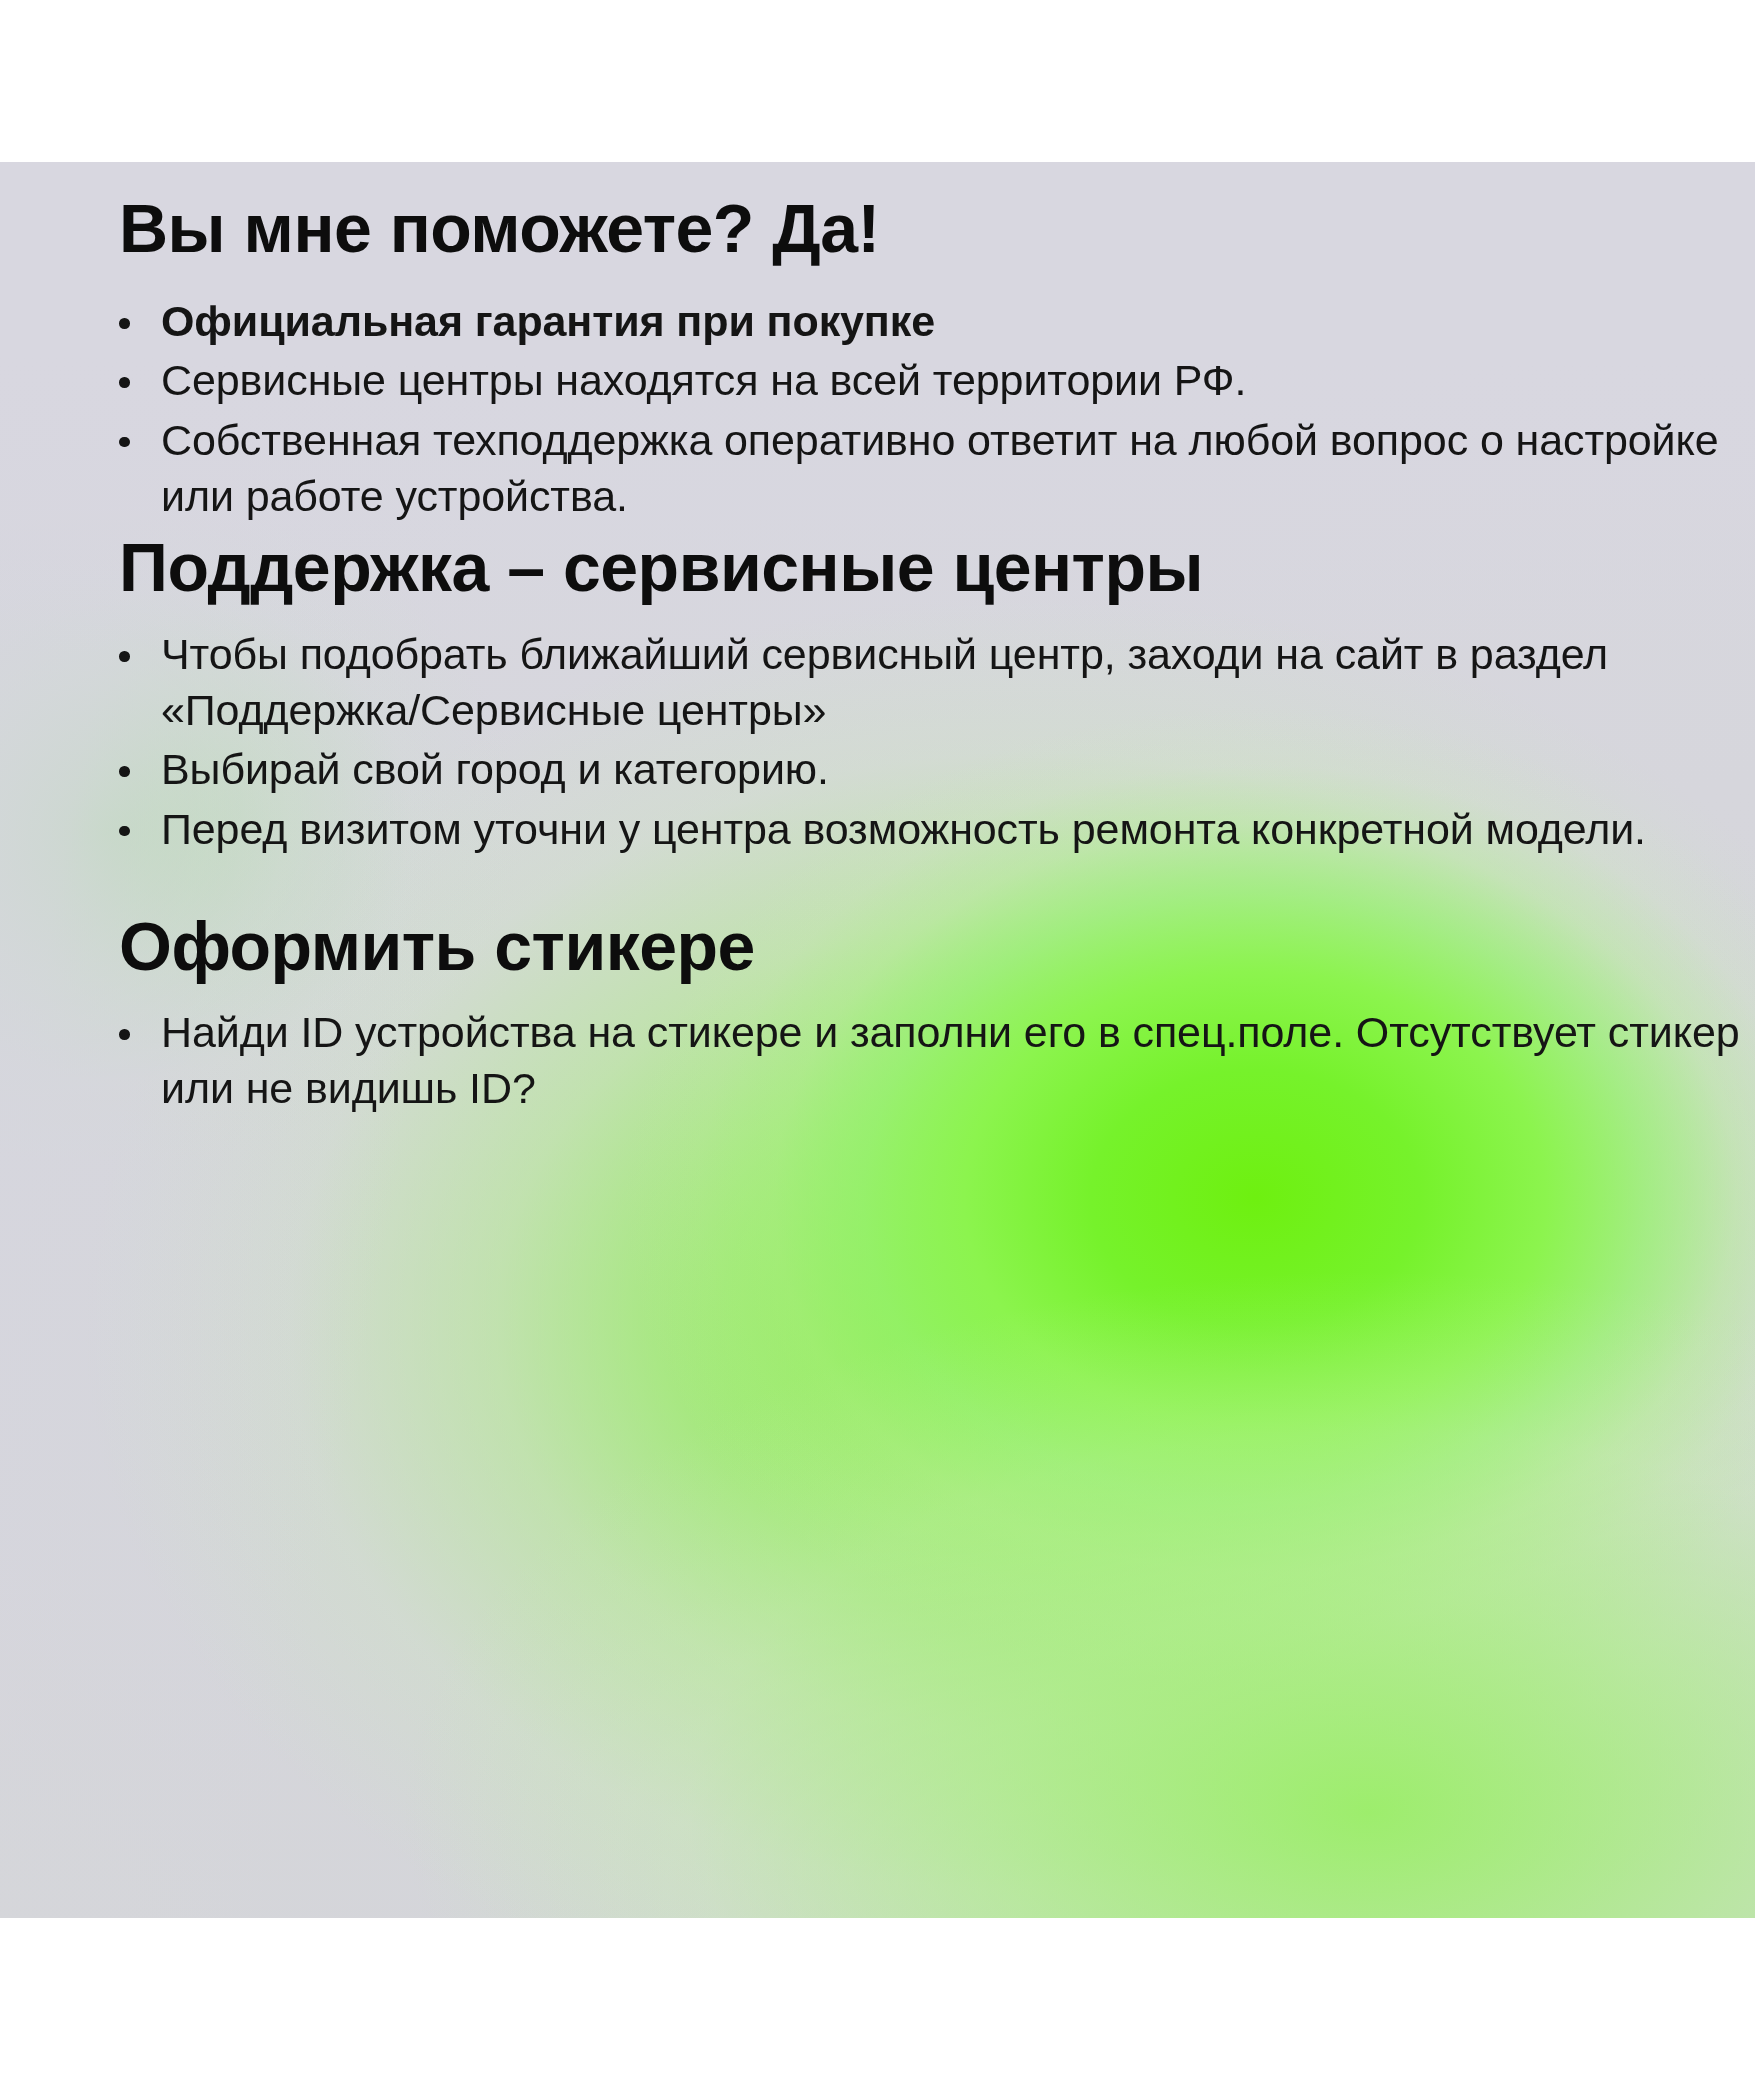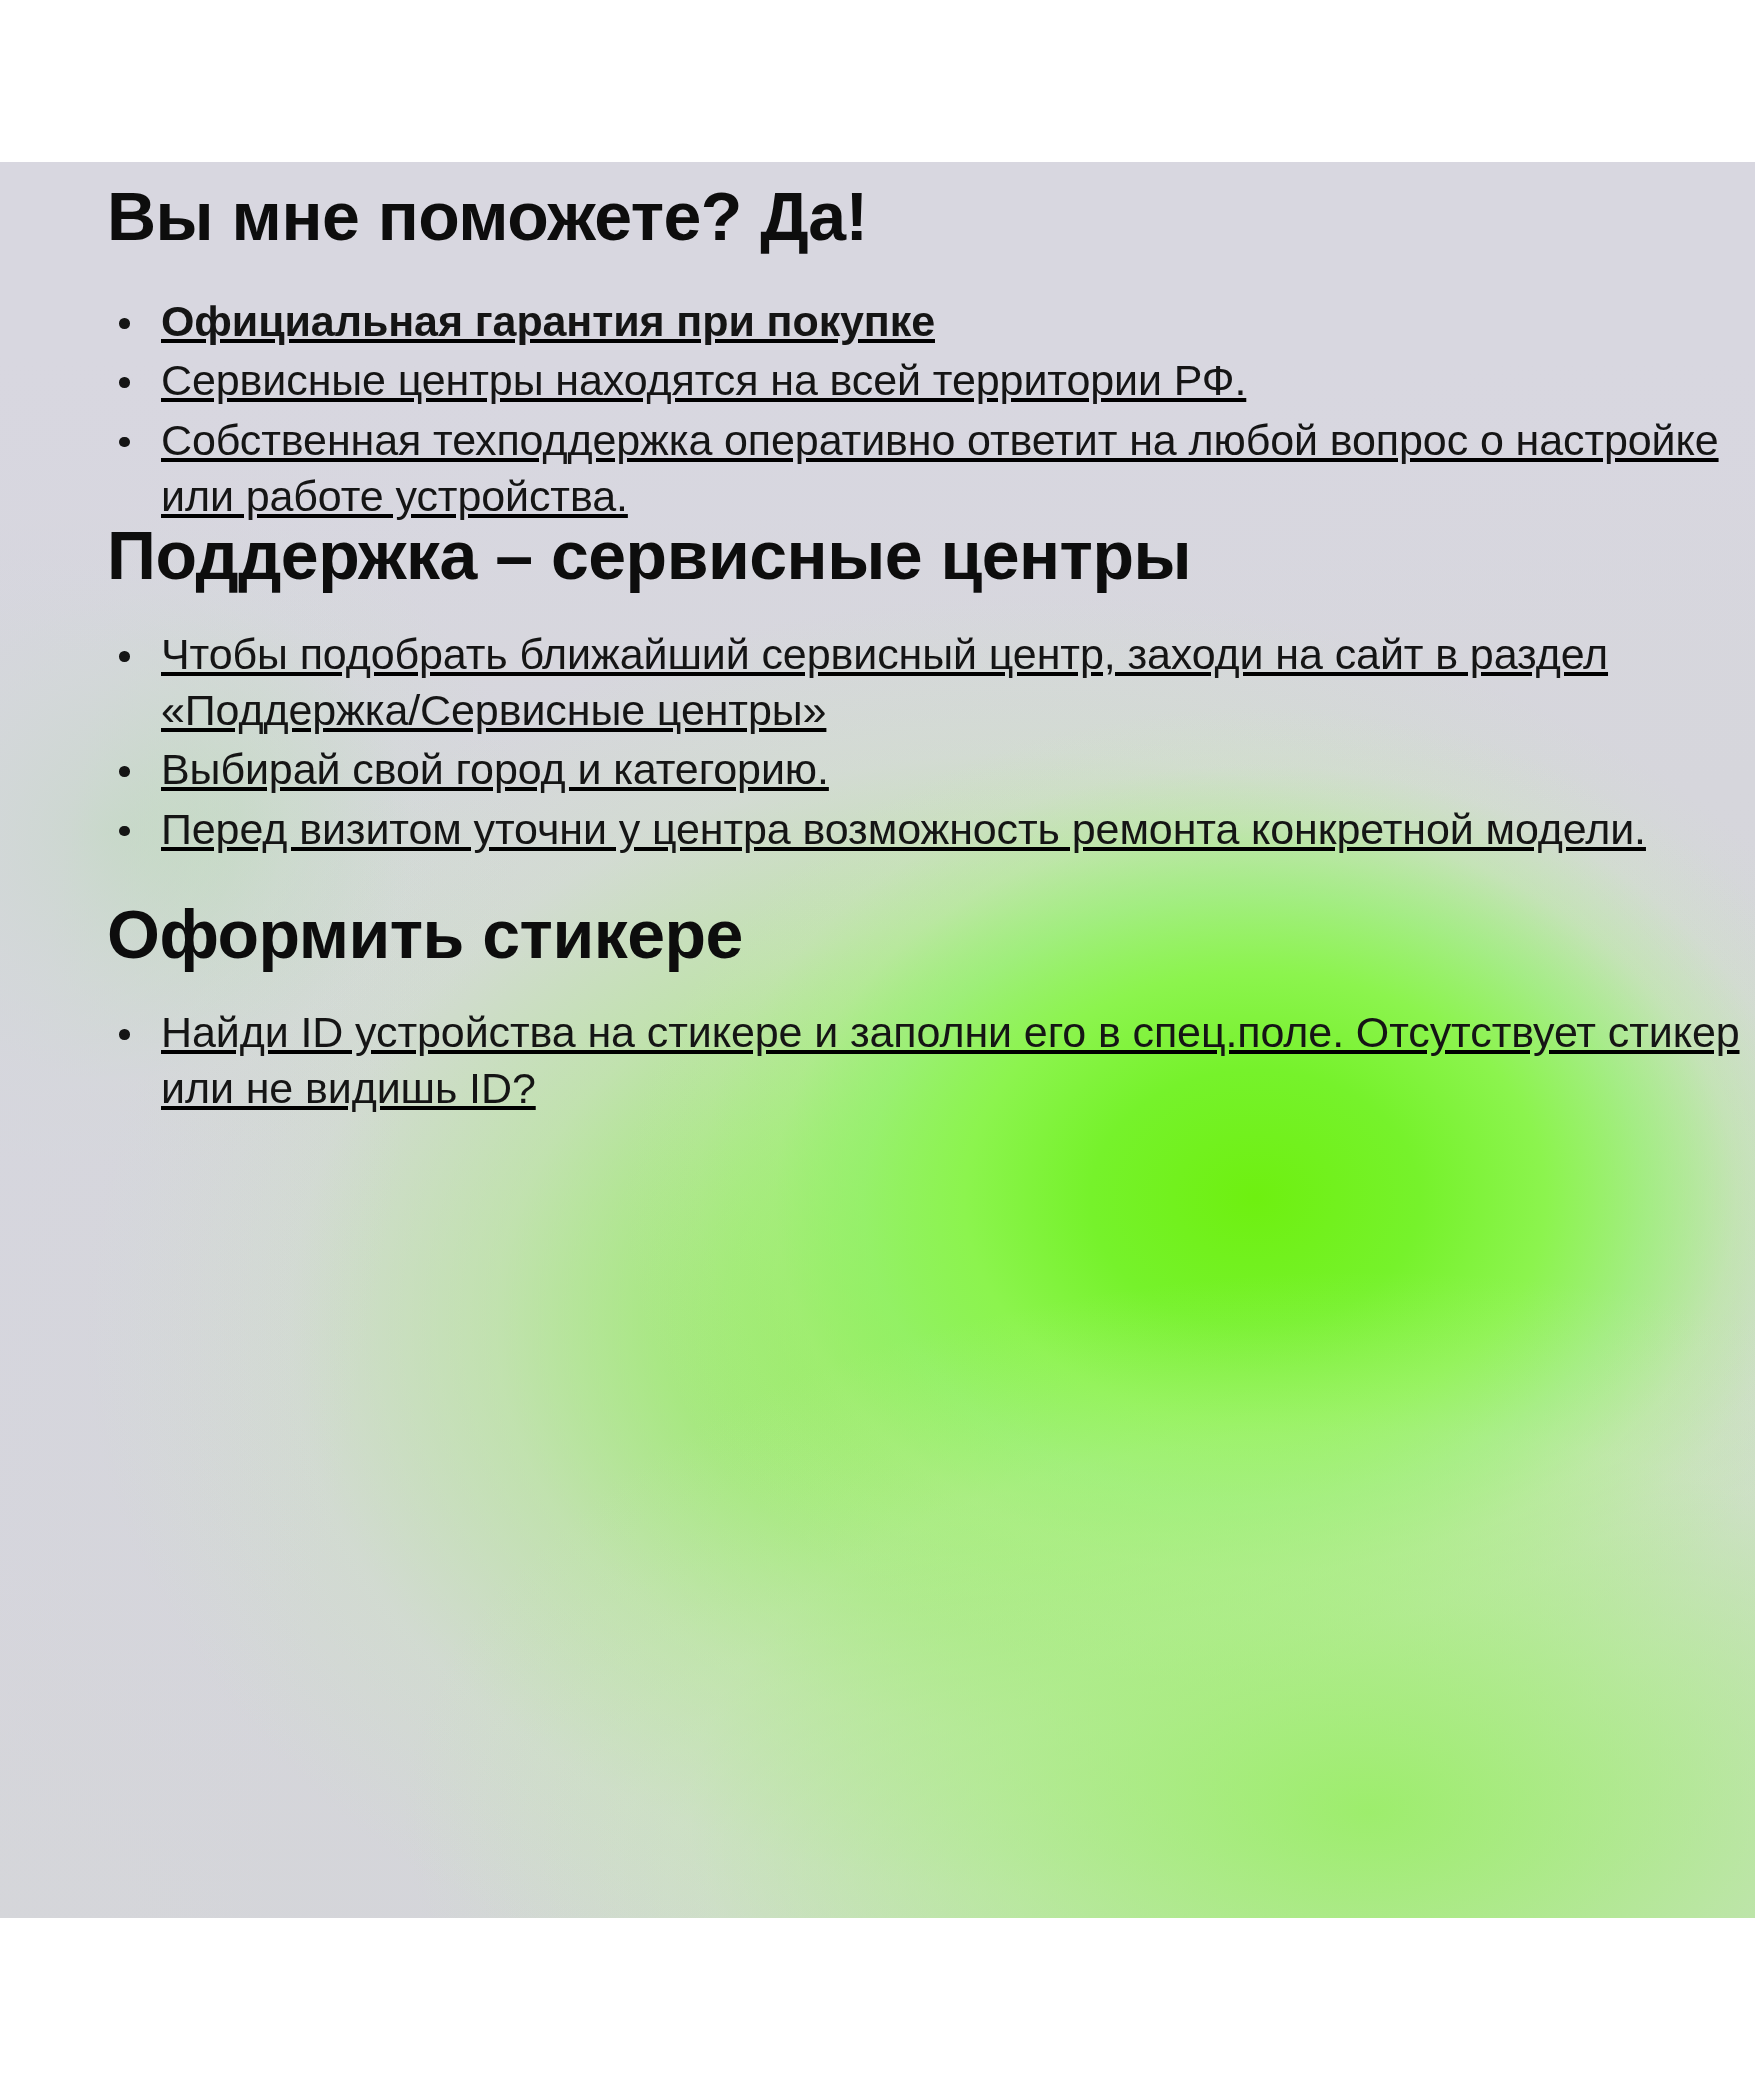--- a/index.html
+++ b/index.html
@@ -108,38 +108,37 @@
   }
 
   
   .content {
     position: relative;
     z-index: 5;
     padding: 0;
   }
 
   h2.section-heading {
-    margin: 0;
+    margin: 12px;
     padding: 0;
     color: #0d0d0d;
     font-weight: 700;
     font-size: 68px;
     line-height: 1.04;
     letter-spacing: -0.5px;
     position: absolute;
     left: 107px;
   }
 
   ul.bullets {
     margin: 0;
     padding: 0;
     list-style: none;
     position: absolute;
     left: 107px;
-    text-decoration: underline;
   }
   ul.bullets > li {
     position: relative;
     padding-left: 54px;
     color: #151515;
     font-size: 43px;
     line-height: 1.30;
     letter-spacing: -0.1px;
     margin-bottom: 3.5px;
   }

